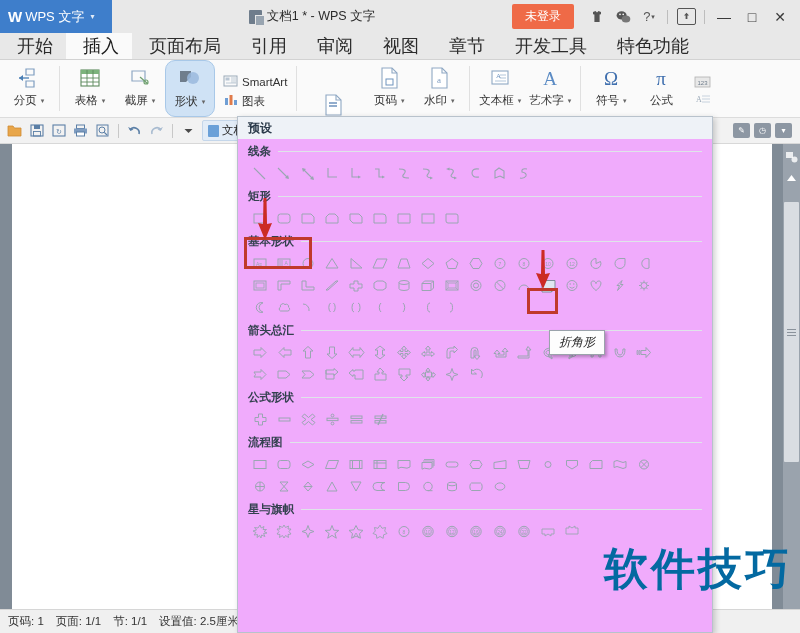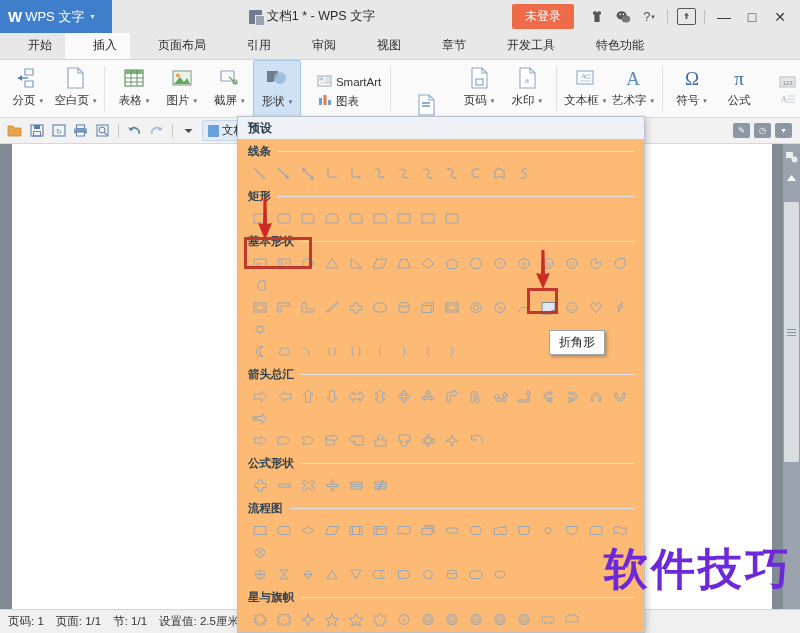--- a/index.html
+++ b/index.html
@@ -54,44 +54,44 @@
     justify-content: center; color: #3a3a3a; font-size: 14px;
   }
 
   
   .tabstrip {
     position: absolute; top: 33px; left: 0; width: 800px; height: 27px;
     background: #e8e8e8; display: flex; align-items: flex-end;
     border-bottom: 1px solid #d2d2d2;
   }
   .tab {
-    font-size: 12px; color: #2c2c2c; padding: 4px 13px 5px 28px;
+    font-size: 18px; color: #2c2c2c; padding: 4px 13px 5px 17px;
     height: 26px; display: flex; align-items: center;
   }
   .tab.active { background: #fafafa; color: #1a1a1a; }
 
   
   .ribbon {
     position: absolute; top: 60px; left: 0; width: 800px; height: 58px;
     background: #fafafa; border-bottom: 1px solid #dcdcdc;
     display: flex; align-items: stretch; padding-left: 4px;
   }
   .rsep { width: 1px; background: #e0e0e0; margin: 6px 5px; }
   .ritem {
     width: 50px; display: flex; flex-direction: column; align-items: center;
     justify-content: flex-start; padding-top: 5px; gap: 2px;
   }
   .ritem.wide { width: 62px; margin-top: 28px; }
-  .ritem.active { background: #cfe2f5; border: 1px solid #a8c8e8; border-radius: 2px; }
+  .ritem.active { background: #cfe2f5; border: 1px solid #a8c8e8; border-radius: 10px; }
   .ricon { height: 26px; display: flex; align-items: center; justify-content: center; }
   .rlabel { font-size: 11.5px; color: #333; white-space: nowrap; }
   .caret { font-size: 7px; color: #666; }
   .rstack {
     display: flex; flex-direction: column; justify-content: center;
-    gap: 3px; padding: 6px 4px 0 16px;
+    gap: 3px; padding: 6px 4px 0 8px;
   }
   .rrow { display: flex; align-items: center; gap: 4px; font-size: 11.5px; color: #333; }
 
   
   .qbar {
     position: absolute; top: 118px; left: 0; width: 800px; height: 26px;
     background: #f2f2f2; border-bottom: 1px solid #d8d8d8;
     display: flex; align-items: center; padding-left: 4px; gap: 1px;
   }
   .qico {
@@ -148,22 +148,22 @@
   
   .statusbar {
     position: absolute; bottom: 0; left: 0; width: 800px; height: 24px;
     background: #f0f0f0; border-top: 1px solid #d6d6d6;
     display: flex; align-items: center; padding-left: 8px; gap: 12px;
     font-size: 11.5px; color: #333;
   }
 
   
   .panel {
-    position: absolute; top: 116px; left: 237px; width: 408px; height: 517px;
-    background: #fdba74; border: 1px solid #b8c2cc;
+    position: absolute; top: 116px; left: 237px; width: 476px; height: 517px;
+    background: #f0abfc; border: 1px solid #b8c2cc;
     box-shadow: 2px 2px 6px rgba(0,0,0,.2);
     overflow: hidden; z-index: 40;
   }
   .panel-header {
     height: 22px; background: #eef2f7; display: flex; align-items: center;
     padding-left: 10px; font-size: 12px; color: #2b3a4a; font-weight: bold;
   }
   .sec { padding: 0 8px; }
   .sec-title {
     display: flex; align-items: center; gap: 7px;
@@ -182,25 +182,25 @@
 
   
   .anno-box {
     position: absolute; border: 3px solid #c0392b; z-index: 60;
     pointer-events: none;
   }
   .anno-arrow { position: absolute; z-index: 61; pointer-events: none; }
   .tooltip {
     position: absolute; z-index: 62; background: #fdfdfd;
     border: 1px solid #9aa3ab; padding: 3px 9px; font-size: 12px;
-    color: #222; box-shadow: 2px 2px 3px rgba(0,0,0,.25);
+    color: #222; box-shadow: 2px 2px 3px rgba(0,0,0,.25); font-style: italic;
   }
   .watermark {
     position: absolute; right: 8px; top: 540px; z-index: 55;
-    font-size: 44px; color: #6d28d9; letter-spacing: 3px;
+    font-size: 44px; color: #0369a1; letter-spacing: 3px;
     font-weight: bold; pointer-events: none;
   }
 </style>
 </head>
 <body>
 
 <div id="app">
 
   <div class="titlebar">
     <div class="wps-brand">
@@ -268,62 +268,37 @@
             <path d="M3 12 h10" stroke="#4a7fb5" stroke-width="1.3"></path>
             <path d="M7 9 L3 12 L7 15z" fill="#4a7fb5"></path>
           </svg>
       </div>
       <div class="rrow">
           <span class="rlabel">分页</span>
           <span class="caret">▾</span>
         </div>
     </div>
 
-    <div class="ritem">
-      <div class="ricon">
-        <svg width="22" height="24" viewBox="0 0 22 24">
-            <path d="M4 2 h10 l5 5 v15 h-15z" fill="#fff" stroke="#8fa8c4" stroke-width="1.2"></path>
-            <path d="M14 2 v5 h5" fill="none" stroke="#8fa8c4" stroke-width="1.2"></path>
-          </svg>
-      </div>
-      <div class="rrow">
-          <span class="rlabel">空白页</span>
-          <span class="caret">▾</span>
-        </div>
-    </div>
 
     <div class="rsep"></div>
 
     <div class="ritem">
       <div class="ricon">
         <svg width="24" height="22" viewBox="0 0 24 22">
             <rect x="3" y="3" width="18" height="16" fill="#fff" stroke="#5d8a5d" stroke-width="1.1"></rect>
             <rect x="3" y="3" width="18" height="4" fill="#7cb37c"></rect>
             <path d="M9 3 v16 M15 3 v16 M3 11 h18 M3 15 h18" stroke="#5d8a5d" stroke-width=".9"></path>
           </svg>
       </div>
       <div class="rrow">
           <span class="rlabel">表格</span>
           <span class="caret">▾</span>
         </div>
     </div>
 
-    <div class="ritem">
-      <div class="ricon">
-        <svg width="24" height="22" viewBox="0 0 24 22">
-            <rect x="3" y="4" width="18" height="14" fill="#eaf3ea" stroke="#7d9a7d" stroke-width="1"></rect>
-            <circle cx="8" cy="8.5" r="2" fill="#e8a24a"></circle>
-            <path d="M4 17 L10 10 L14 15 L17 11 L20 17z" fill="#5fa85f"></path>
-          </svg>
-      </div>
-      <div class="rrow">
-          <span class="rlabel">图片</span>
-          <span class="caret">▾</span>
-        </div>
-    </div>
 
     <div class="ritem">
       <div class="ricon">
         <svg width="24" height="22" viewBox="0 0 24 22">
             <path d="M4 4 h13 v10 h-13z" fill="none" stroke="#8fa8c4" stroke-width="1.2"></path>
             <circle cx="18" cy="15" r="2" fill="none" stroke="#6fa06f" stroke-width="1.2"></circle>
             <path d="M12 10 L20 17" stroke="#6fa06f" stroke-width="1.2"></path>
           </svg>
       </div>
       <div class="rrow">

